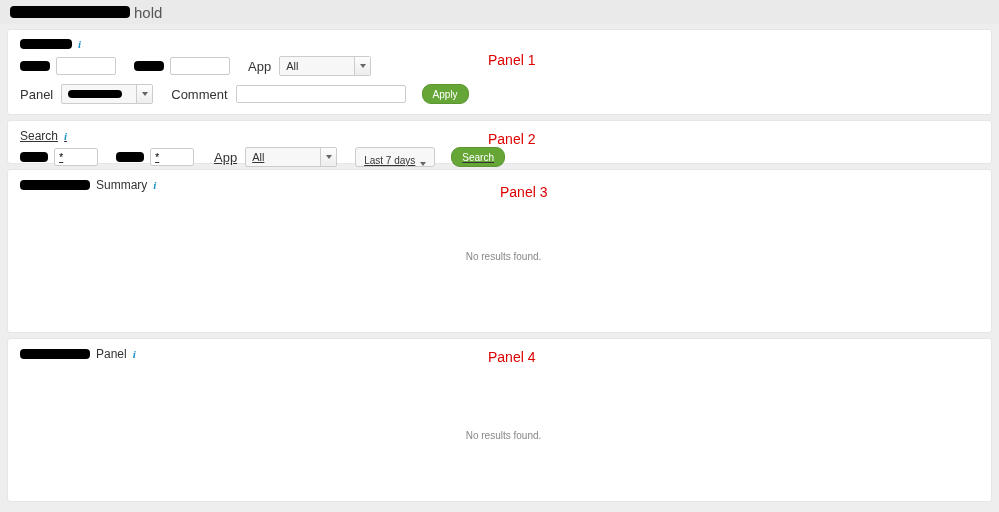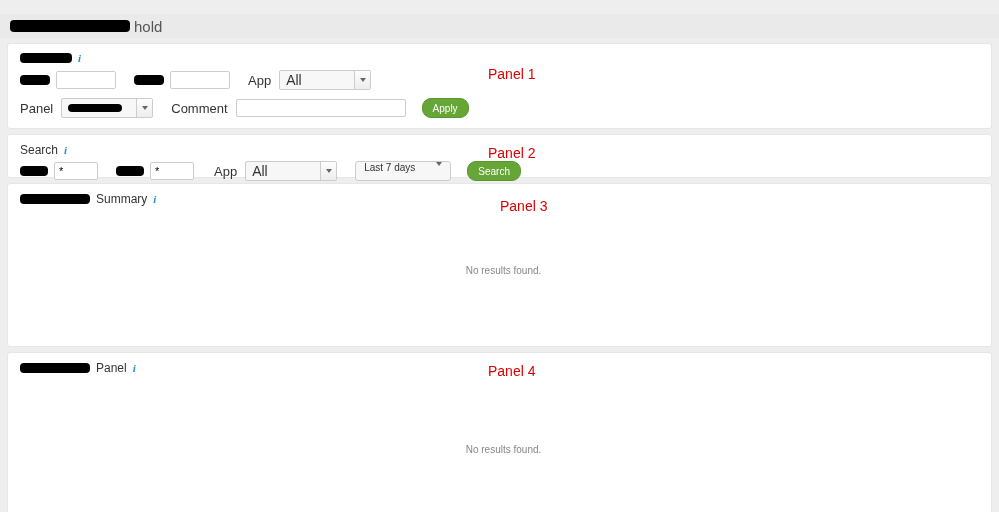--- a/index.html
+++ b/index.html
@@ -14,32 +14,31 @@
   }
   .page-header {
     background: #eaeaea;
     height: 24px;
     padding: 4px 10px;
     display: flex;
     align-items: center;
     gap: 4px;
     font-size: 15px;
     color: #555;
-    margin-top: 14px;
   }
   .panel {
     background: #fff;
     border: 1px solid #e6e6e6;
     border-radius: 3px;
     margin: 5px 7px;
     position: relative;
     padding: 8px 12px;
   }
   .panel-1 { height: 86px; }
-  .panel-2 { height: 44px; }
+  .panel-2 { height: 44px; text-decoration: underline; }
   .panel-3 { height: 164px; }
   .panel-4 { height: 164px; }
   .panel-row {
     display: flex;
     align-items: center;
     gap: 6px;
     margin-bottom: 8px;
   }
   .panel-title-row {
     display: flex;
@@ -74,21 +73,21 @@
   }
   .txt-sm { width: 60px; }
   .txt-lg { width: 170px; }
   .select {
     display: inline-flex;
     align-items: center;
     height: 20px;
     border: 1px solid #ccc;
     border-radius: 2px;
     background: #f7f7f7;
-    font-size: 14px;
+    font-size: 11px;
     padding: 0 18px 0 6px;
     position: relative;
     min-width: 88px;
     color: #333;
     cursor: pointer;
   }
   .select .caret-box {
     position: absolute;
     right: 0;
     top: 0;
@@ -101,22 +100,22 @@
     background: linear-gradient(#fdfdfd,#ededed);
   }
   .caret-down {
     width: 0; height: 0;
     border-left: 3px solid transparent;
     border-right: 3px solid transparent;
     border-top: 4px solid #666;
   }
   .range-picker {
     display: inline-flex;
-    align-items: flex-start;
-    gap: 21px;
+    align-items: flex-end;
+    gap: 5px;
     height: 20px;
     border: 1px solid #ccc;
     border-radius: 3px;
     background: #f7f7f7;
     padding: 0 8px;
     font-size: 10px;
     color: #333;
     cursor: pointer;
   }
   .btn-green {

